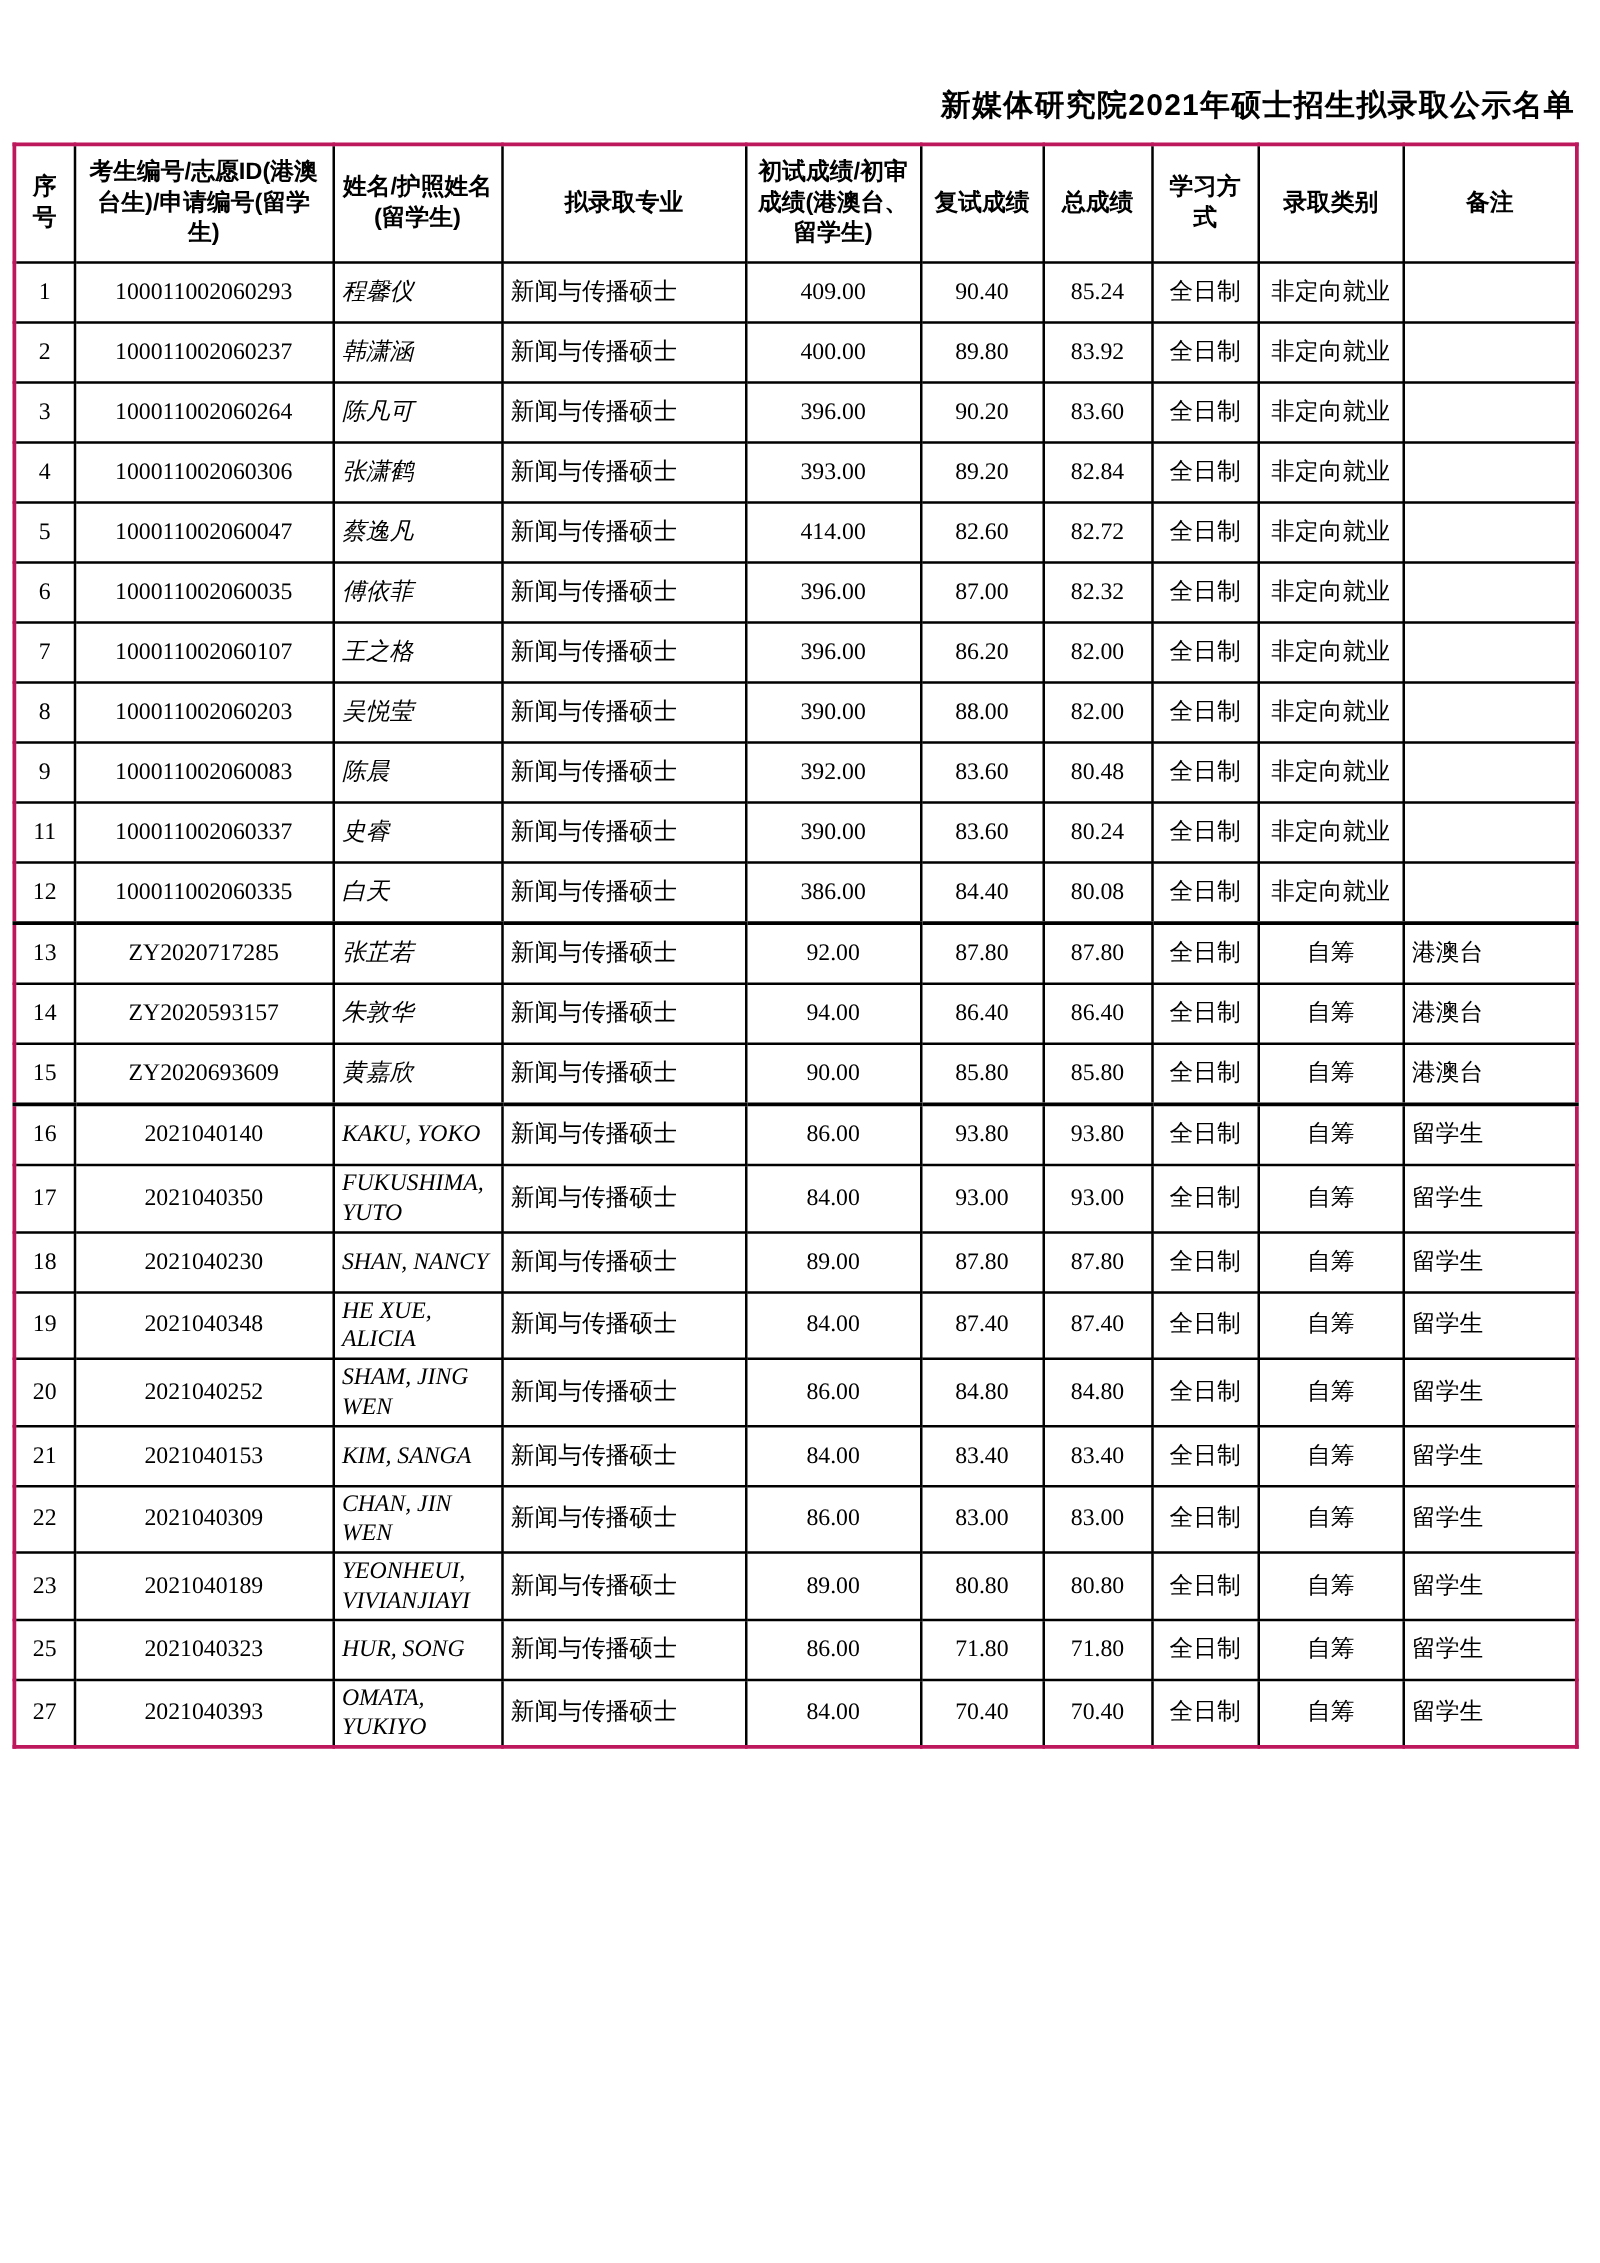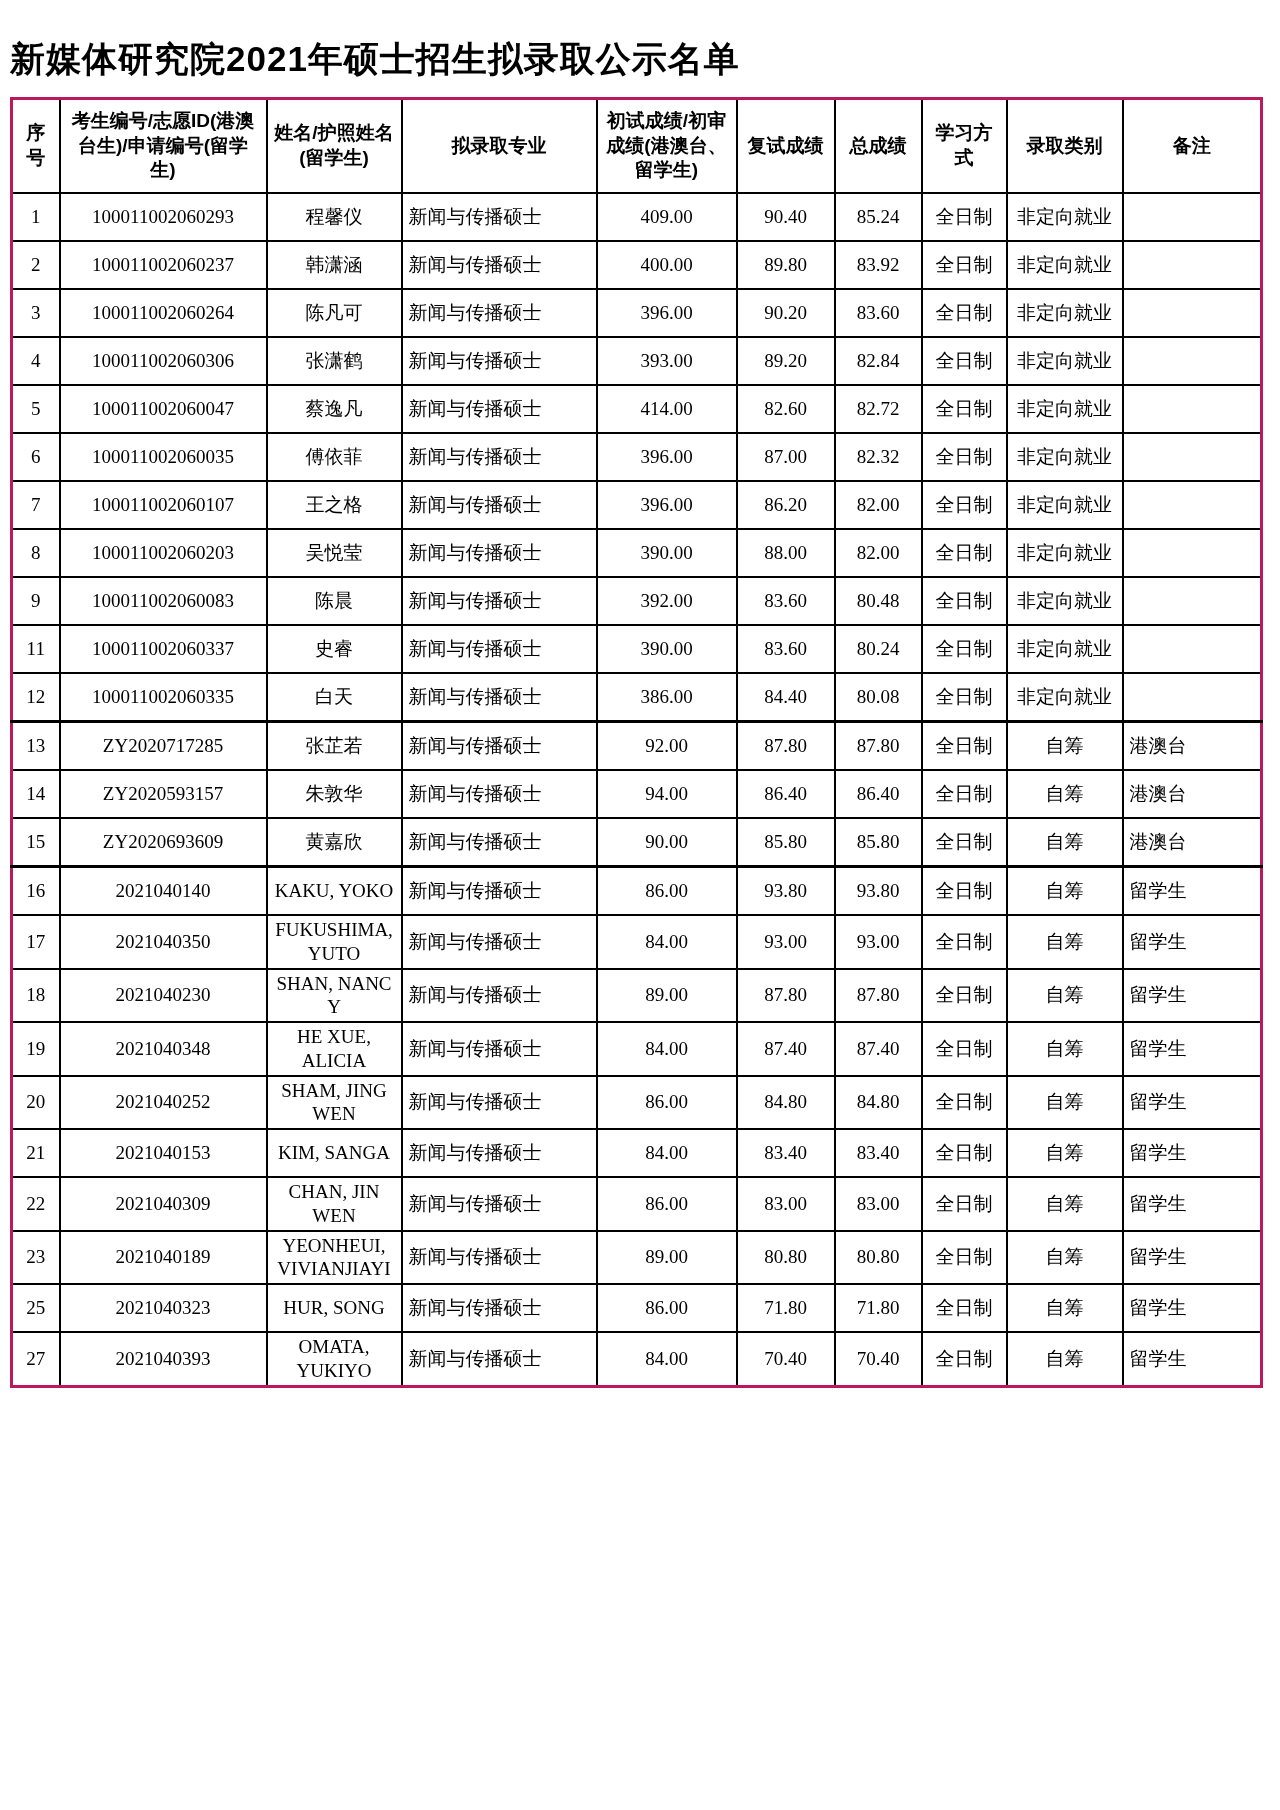--- a/index.html
+++ b/index.html
@@ -17,24 +17,24 @@
     overflow: hidden;
   }
   .content {
     position: absolute;
     left: 10px;
     top: 0;
     width: 1250px;
   }
   .doc-title {
     margin: 0;
-    padding-top: 36px;
+    padding-top: 68px;
     padding-bottom: 14px;
-    text-align: left;
-    font-size: 35px;
+    text-align: right;
+    font-size: 24px;
     font-weight: bold;
     letter-spacing: 1px;
     font-family: "Liberation Sans", sans-serif;
   }
   table.admission {
     width: 1250px;
     border-collapse: collapse;
     table-layout: fixed;
     border: 3px solid #be185d;
   }
@@ -57,21 +57,21 @@
     height: 42px;
     font-family: "Liberation Serif", serif;
     font-size: 19px;
     line-height: 1.25;
     vertical-align: middle;
     padding: 2px 6px;
     word-break: break-all;
   }
   td.col-no     { text-align: center; }
   td.col-id     { text-align: center; }
-  td.col-name   { text-align: center; padding-left: 8px; white-space: pre-line; }
+  td.col-name   { text-align: left; padding-left: 8px; white-space: pre-line; font-style: italic; }
   td.col-major  { text-align: left; padding-left: 8px; }
   td.col-score  { text-align: center; }
   td.col-mode   { text-align: center; }
   td.col-type   { text-align: center; }
   td.col-remark { text-align: left; padding-left: 14px; }
   tr.group-sep td { border-bottom-width: 3px; }
 </style>
 </head>
 <body>
 

